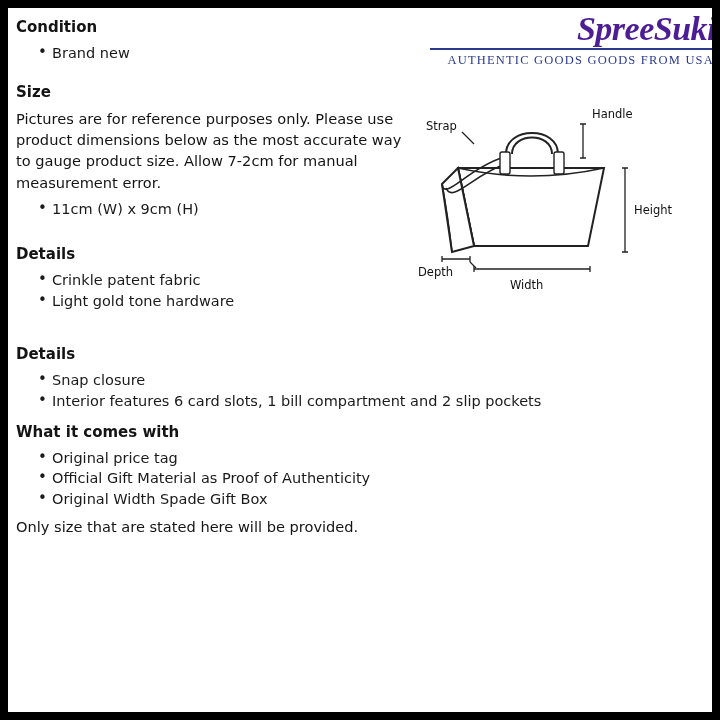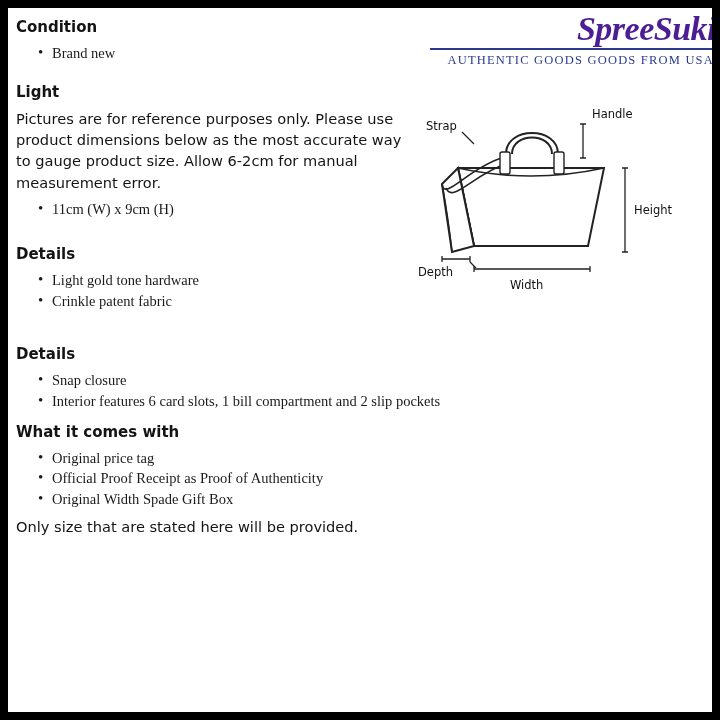--- a/index.html
+++ b/index.html
@@ -33,21 +33,20 @@
     font-weight: bold;
     color: #141414;
     margin: 0 0 4px 0;
     line-height: 1.25;
   }
   .sec-condition { margin-top: 2px; }
   ul.bullets {
     margin: 6px 0 0 0;
     padding-left: 22px;
     list-style: none;
-    font-family: Liberation Serif, serif;
   }
   ul.bullets li {
     font-size: 14.5px;
     color: #1a1a1a;
     line-height: 1.42;
     position: relative;
     padding-left: 14px;
     white-space: nowrap;
   }
   ul.bullets li:before {
@@ -171,46 +170,46 @@
 
   <div class="content">
 
     <h2 class="section sec-condition">Condition</h2>
     <ul class="bullets">
       <li>Brand new</li>
     </ul>
 
     <div class="gap-md"></div>
 
-    <h2 class="section">Light</h2>
-    <p class="para">Pictures are for reference purposes only. Please use product dimensions below as the most accurate way to gauge product size. Allow 6-2cm for manual measurement error.</p>
+    <h2 class="section">Size</h2>
+    <p class="para">Pictures are for reference purposes only. Please use product dimensions below as the most accurate way to gauge product size. Allow 7-2cm for manual measurement error.</p>
     <ul class="bullets">
       <li>11cm (W) x 9cm (H)</li>
     </ul>
 
     <div class="gap-lg"></div>
 
     <h2 class="section">Details</h2>
     <ul class="bullets">
+      <li>Crinkle patent fabric</li>
       <li>Light gold tone hardware</li>
-      <li>Crinkle patent fabric</li>
     </ul>
 
     <div class="gap-xl"></div>
 
     <h2 class="section">Details</h2>
     <ul class="bullets">
       <li>Snap closure</li>
       <li>Interior features 6 card slots, 1 bill compartment and 2 slip pockets</li>
     </ul>
 
     <div class="gap-sm"></div>
 
     <h2 class="section">What it comes with</h2>
     <ul class="bullets">
       <li>Original price tag</li>
-      <li>Official Proof Receipt as Proof of Authenticity</li>
+      <li>Official Gift Material as Proof of Authenticity</li>
       <li>Original Width Spade Gift Box</li>
     </ul>
     <p class="para">Only size that are stated here will be provided.</p>
 
   </div>
 </div>
 
 </body></html>

